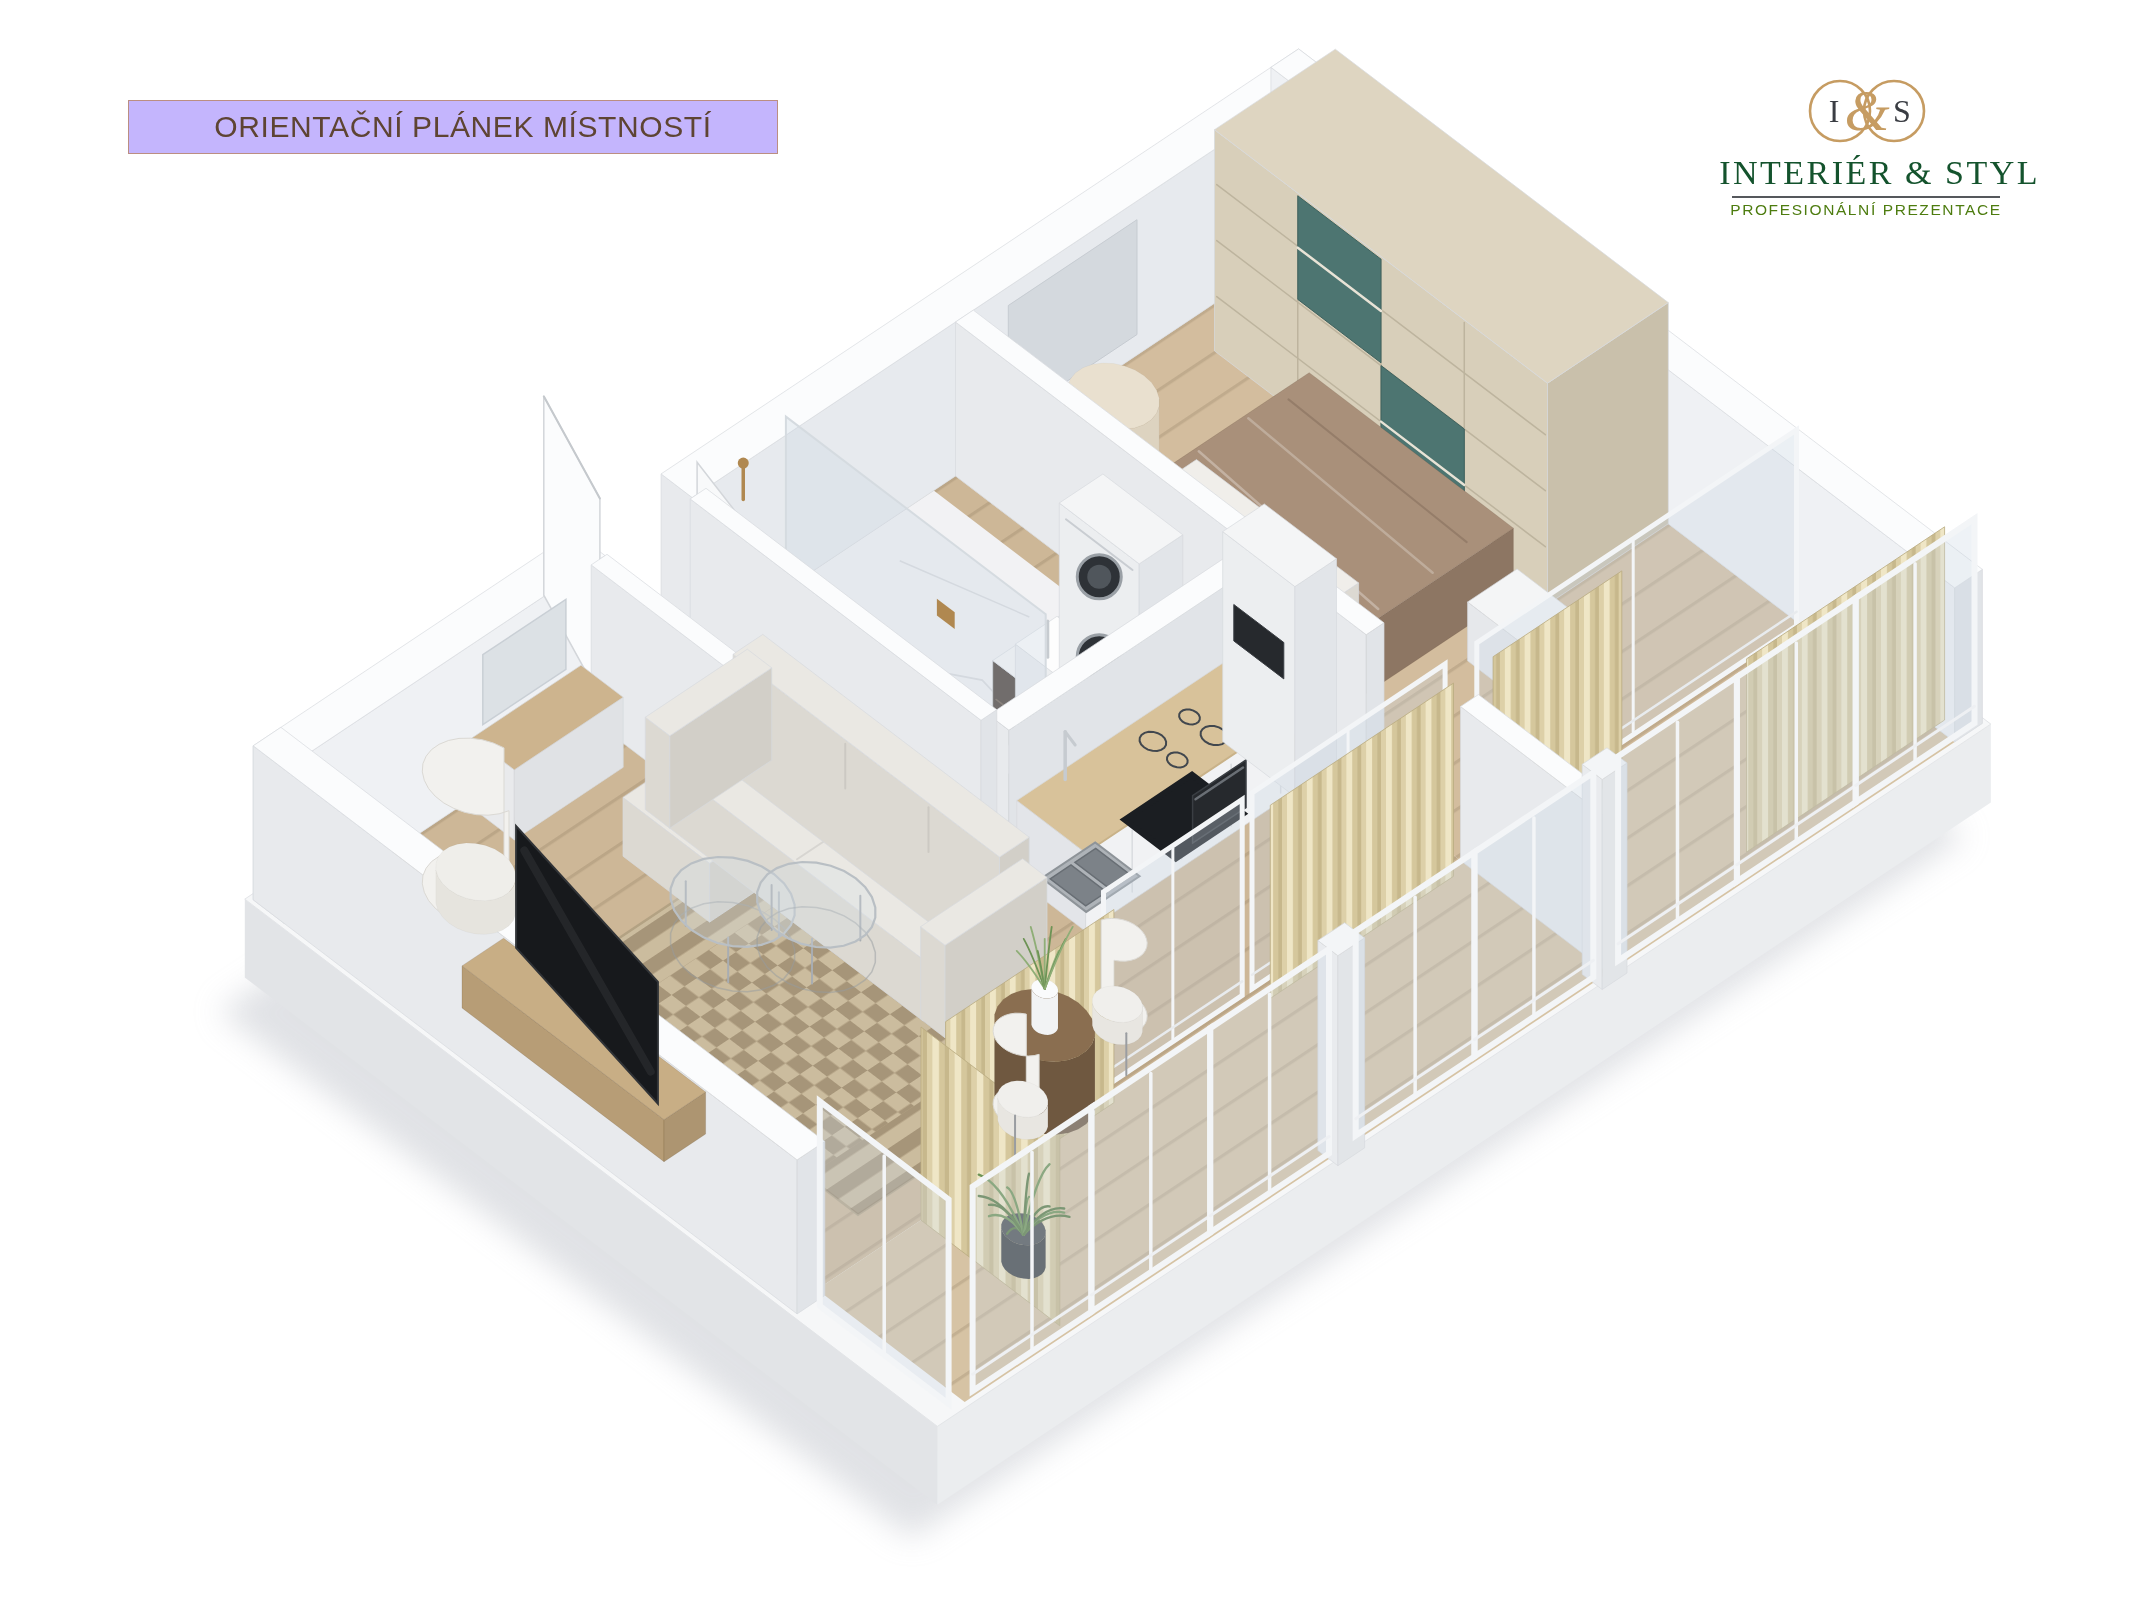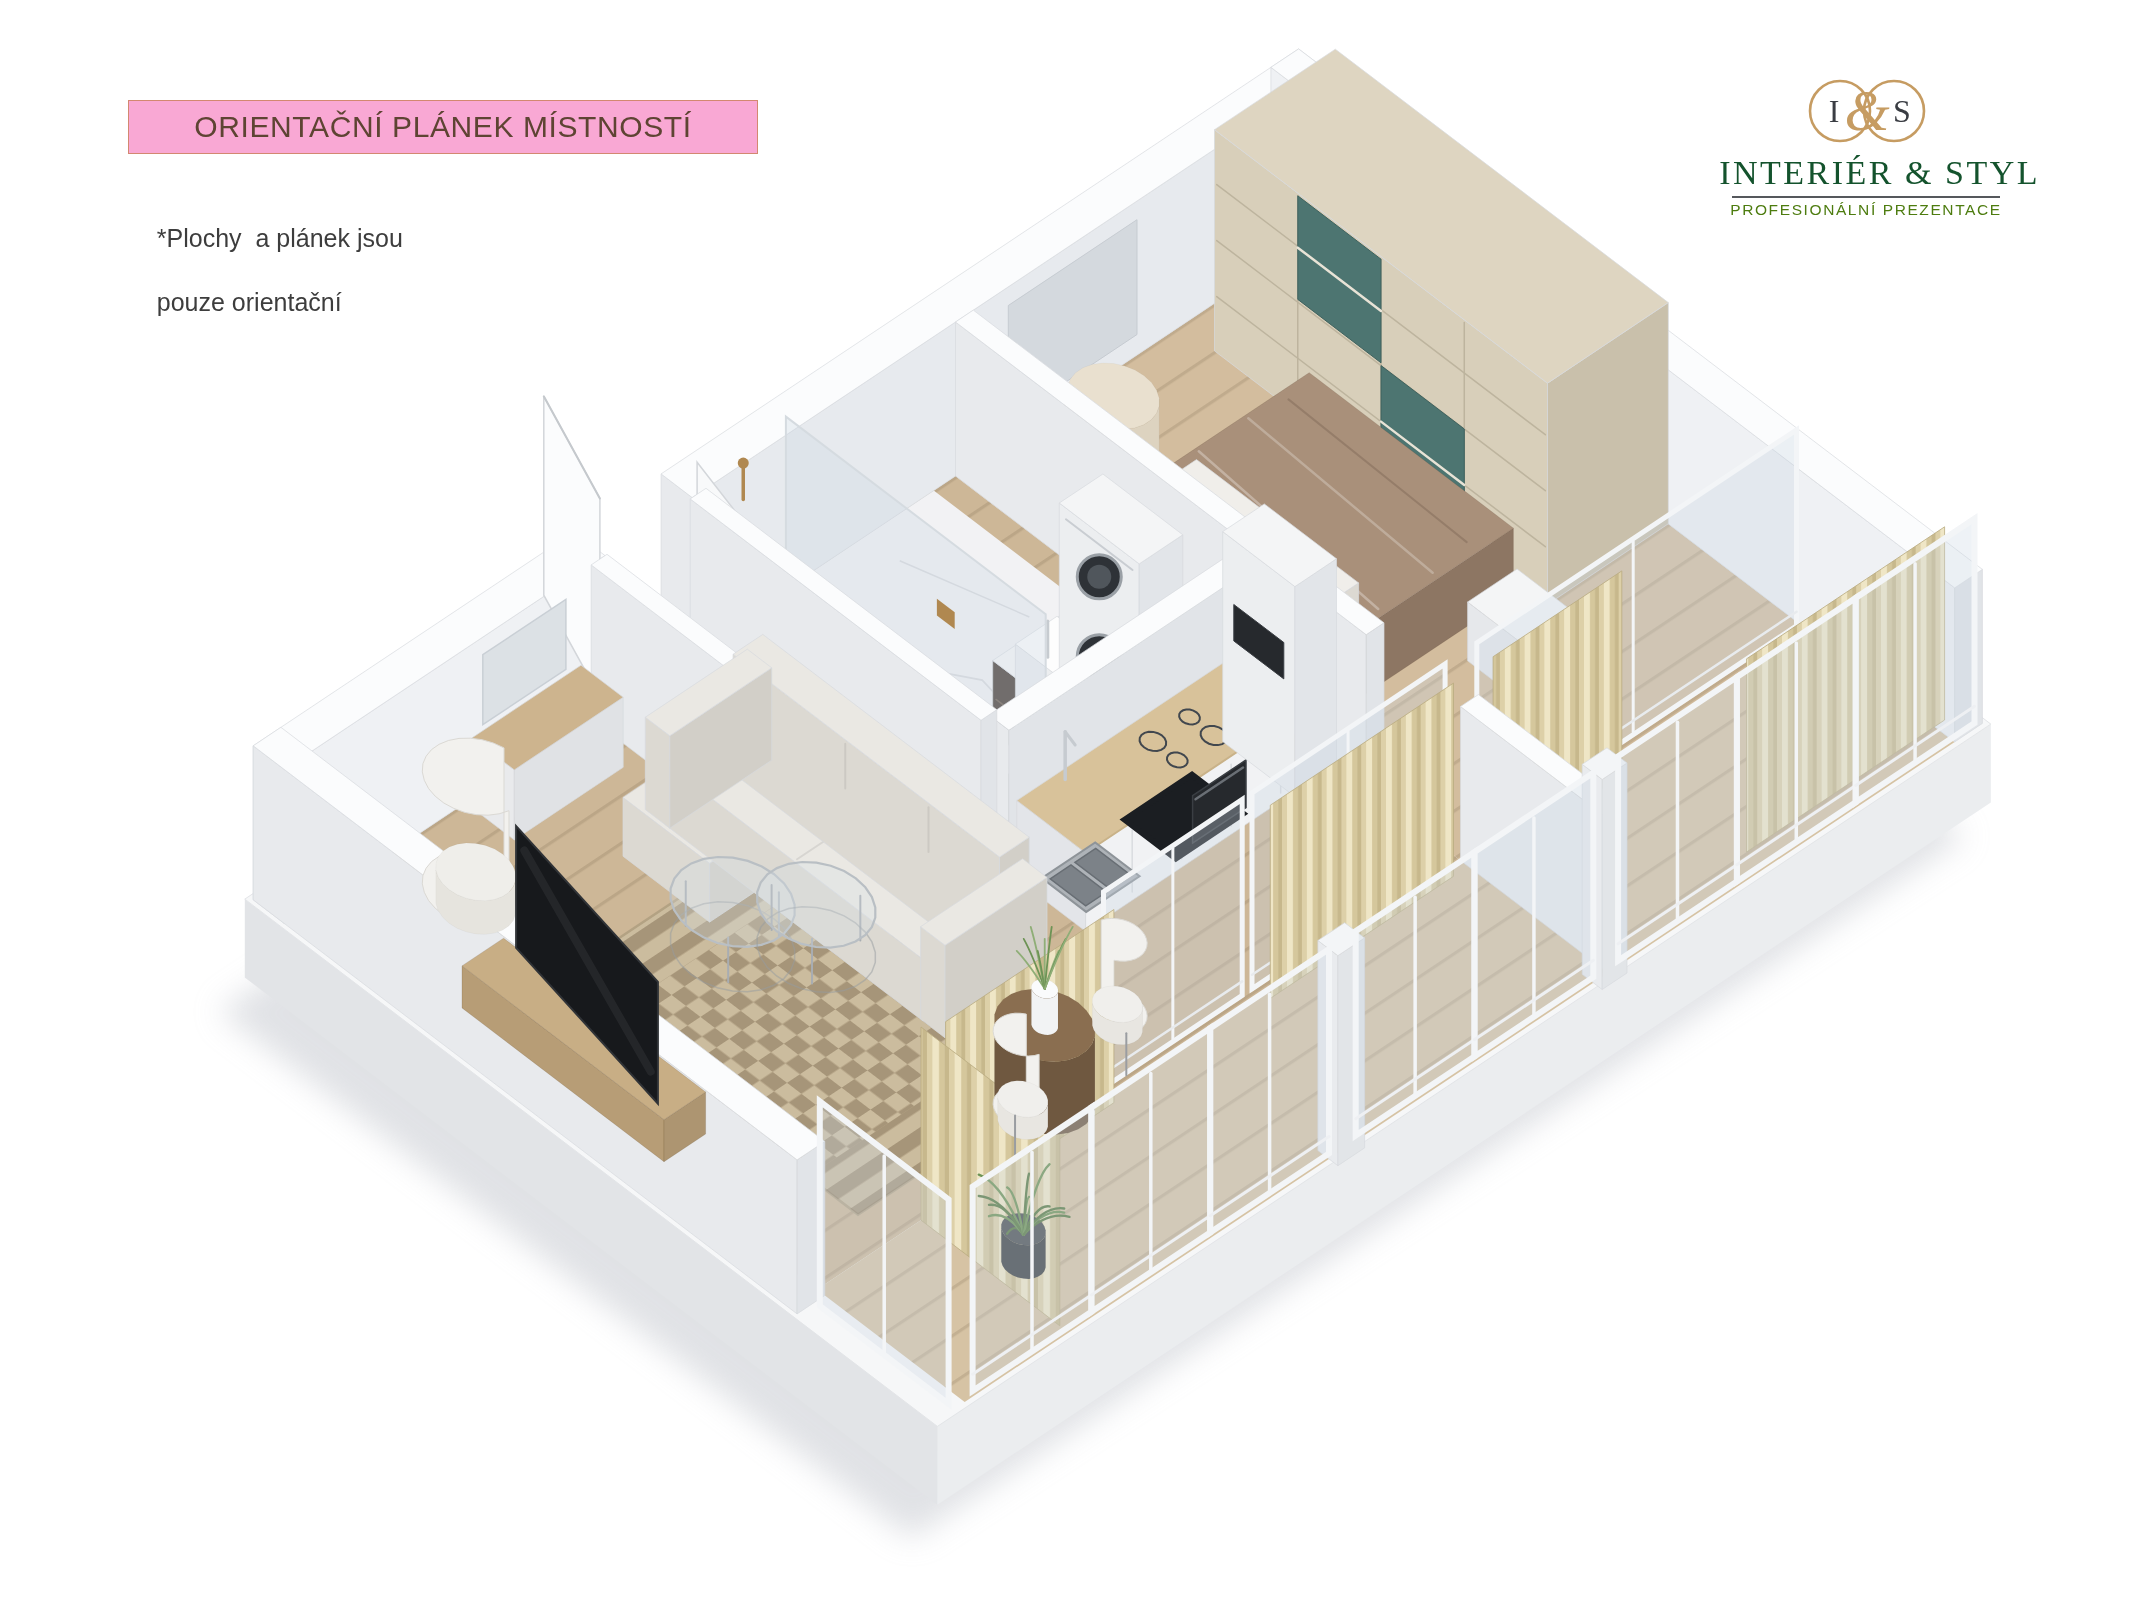--- a/index.html
+++ b/index.html
@@ -442,28 +442,24 @@
         <polygon points="1855.7,802.3 1974.5,723.1 1974.5,518.7 1855.7,597.9" fill="rgba(203,216,226,0.32)" stroke="#f3f5f7" stroke-width="6"></polygon>
         <line x1="1915.08" y1="759.86" x2="1915.08" y2="563.86" stroke="#f3f5f7" stroke-width="3.5" stroke-linecap="round"></line>
         <line x1="1855.6799999999998" y1="785.46" x2="1974.48" y2="706.2600000000001" stroke="#eef0f3" stroke-width="3" stroke-linecap="round"></line>
       </g>
       <g>
         <polygon points="819.8,1305.8 948.6,1403.8 948.6,1199.4 819.8,1101.4" fill="rgba(203,216,226,0.32)" stroke="#f3f5f7" stroke-width="6"></polygon>
         <line x1="884.22" y1="1352" x2="884.22" y2="1156" stroke="#f3f5f7" stroke-width="3.5" stroke-linecap="round"></line>
       </g>
     </svg>
 
-  <div class="banner" id="banner" style="background: #f9a8d4;">
+  <div class="banner" id="banner" style="background: #c4b5fd; padding-left: 20px;">
     <span id="bannerText" style="color: rgb(94, 68, 51);">ORIENTAČNÍ PLÁNEK MÍSTNOSTÍ</span>
   </div>
 
-  <div class="disclaimer" id="disclaimer" style="color: rgb(61, 61, 61);">
-    <span>*Plochy  a plánek jsou</span><br>
-    <span>pouze orientační</span>
-  </div>
 
   <div class="logo">
     <svg class="mono" width="240" height="92" viewBox="0 0 240 92">
       <circle cx="94" cy="45" r="30" fill="none" stroke-width="2.6" id="circL" stroke="#c69c62"></circle>
       <circle cx="148" cy="45" r="30" fill="none" stroke-width="2.6" id="circR" stroke="#c69c62"></circle>
       <text x="121" y="64" font-size="58" font-family="Liberation Serif, serif" font-style="italic" text-anchor="middle" id="ampT" fill="#c69c62">&amp;</text>
       <text x="88" y="56" font-size="32" font-family="Liberation Serif, serif" text-anchor="middle" id="monoL" fill="#3a3d43">I</text>
       <text x="156" y="56" font-size="32" font-family="Liberation Serif, serif" text-anchor="middle" id="monoR" fill="#3a3d43">S</text>
     </svg>
     <div class="title" id="logoTitle" style="color: #14532d; text-align: right;">INTERIÉR &amp; STYL</div>

